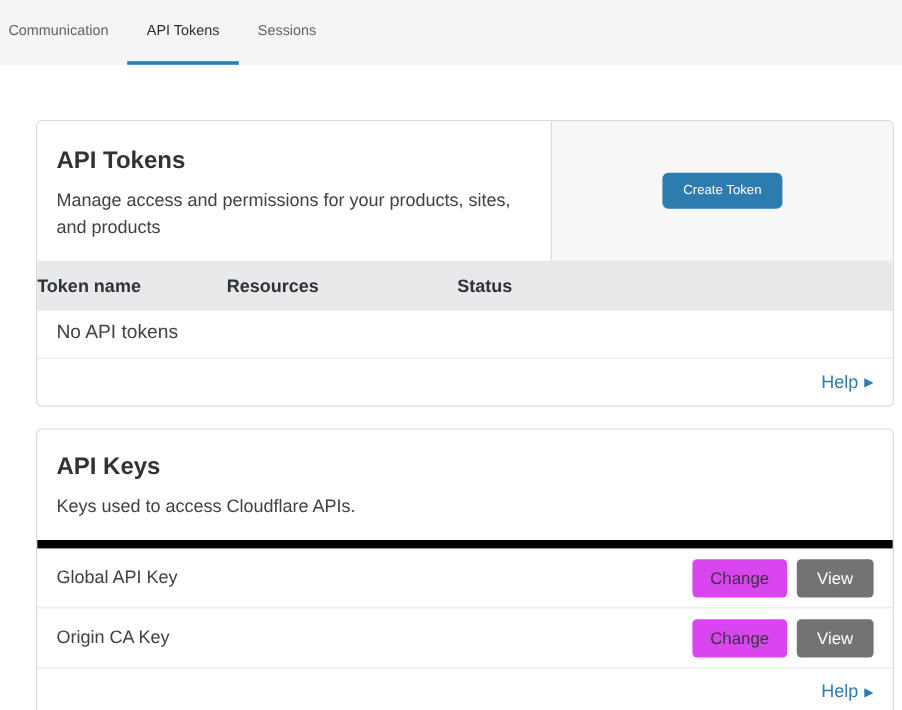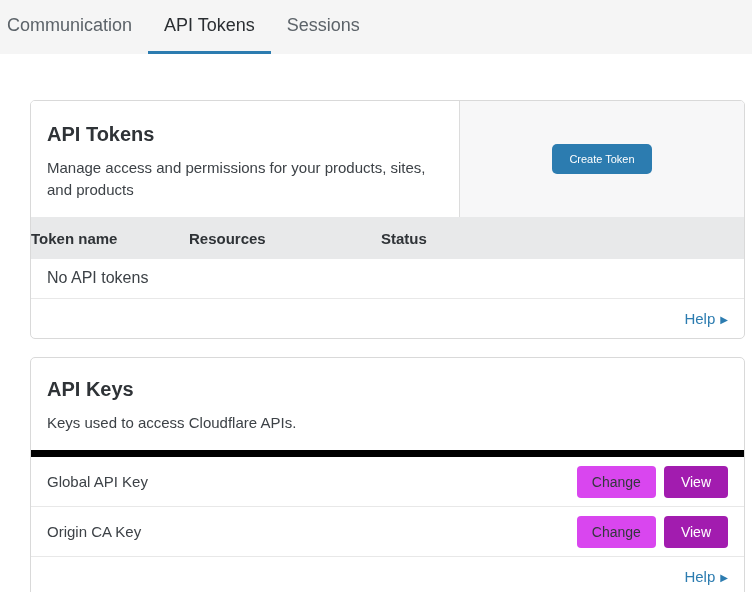--- a/index.html
+++ b/index.html
@@ -15,21 +15,21 @@
   
   .tabbar {
     background: #f5f5f5;
     height: 54px;
     display: flex;
     align-items: stretch;
   }
   .tab {
     padding: 0 16px;
     line-height: 51px;
-    font-size: 18px;
+    font-size: 12px;
     color: #5c6369;
     border-bottom: 3px solid transparent;
     cursor: pointer;
     white-space: nowrap;
   }
   .tab:first-child { padding-left: 7px; }
   .tab.active {
     color: #2a2e32;
     border-bottom-color: #2c7cb0;
   }
@@ -89,21 +89,21 @@
     padding: 9px 17px;
     border-radius: 5px;
   }
   .btn-gray {
     background: #d946ef;
     color: #33383c;
     font-size: 14px;
     padding: 8px 15px;
   }
   .btn-blue {
-    background: #a21caf;
+    background: #737373;
     color: #ffffff;
     font-size: 14px;
     padding: 8px 17px;
     margin-left: 8px;
   }
 
   
   .table-header {
     display: grid;
     grid-template-columns: 158px 192px 195px 1fr;

